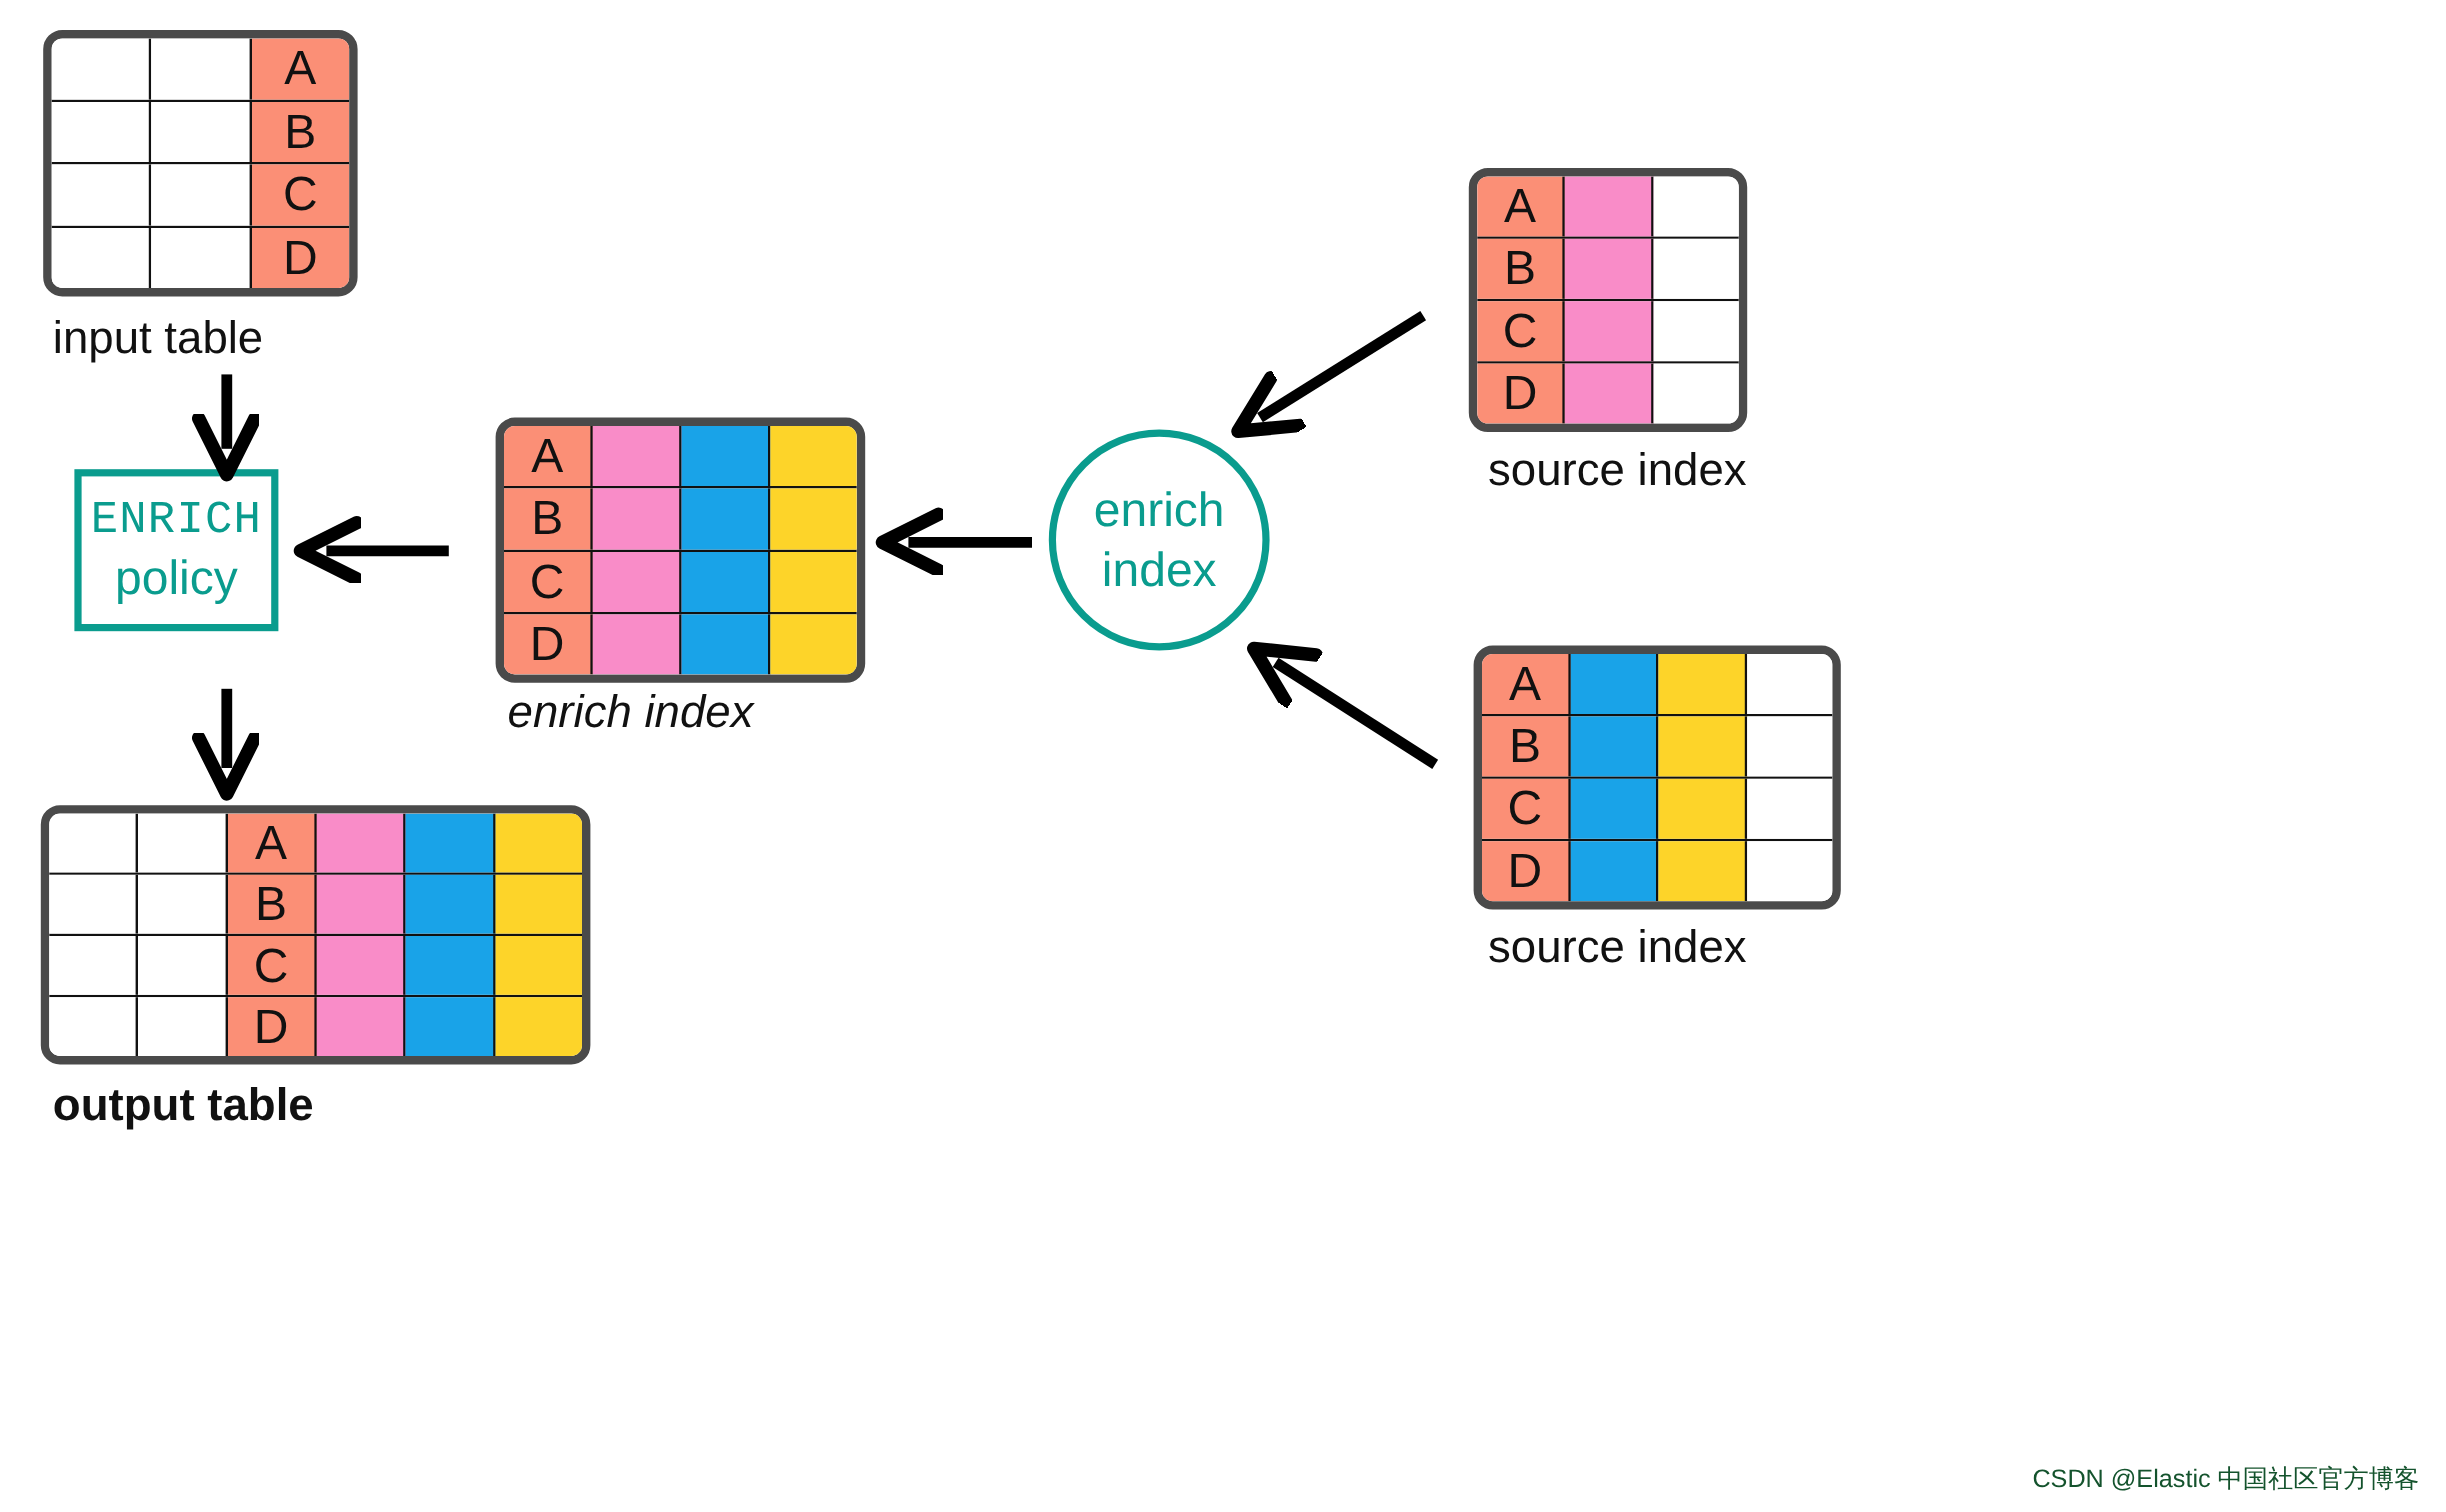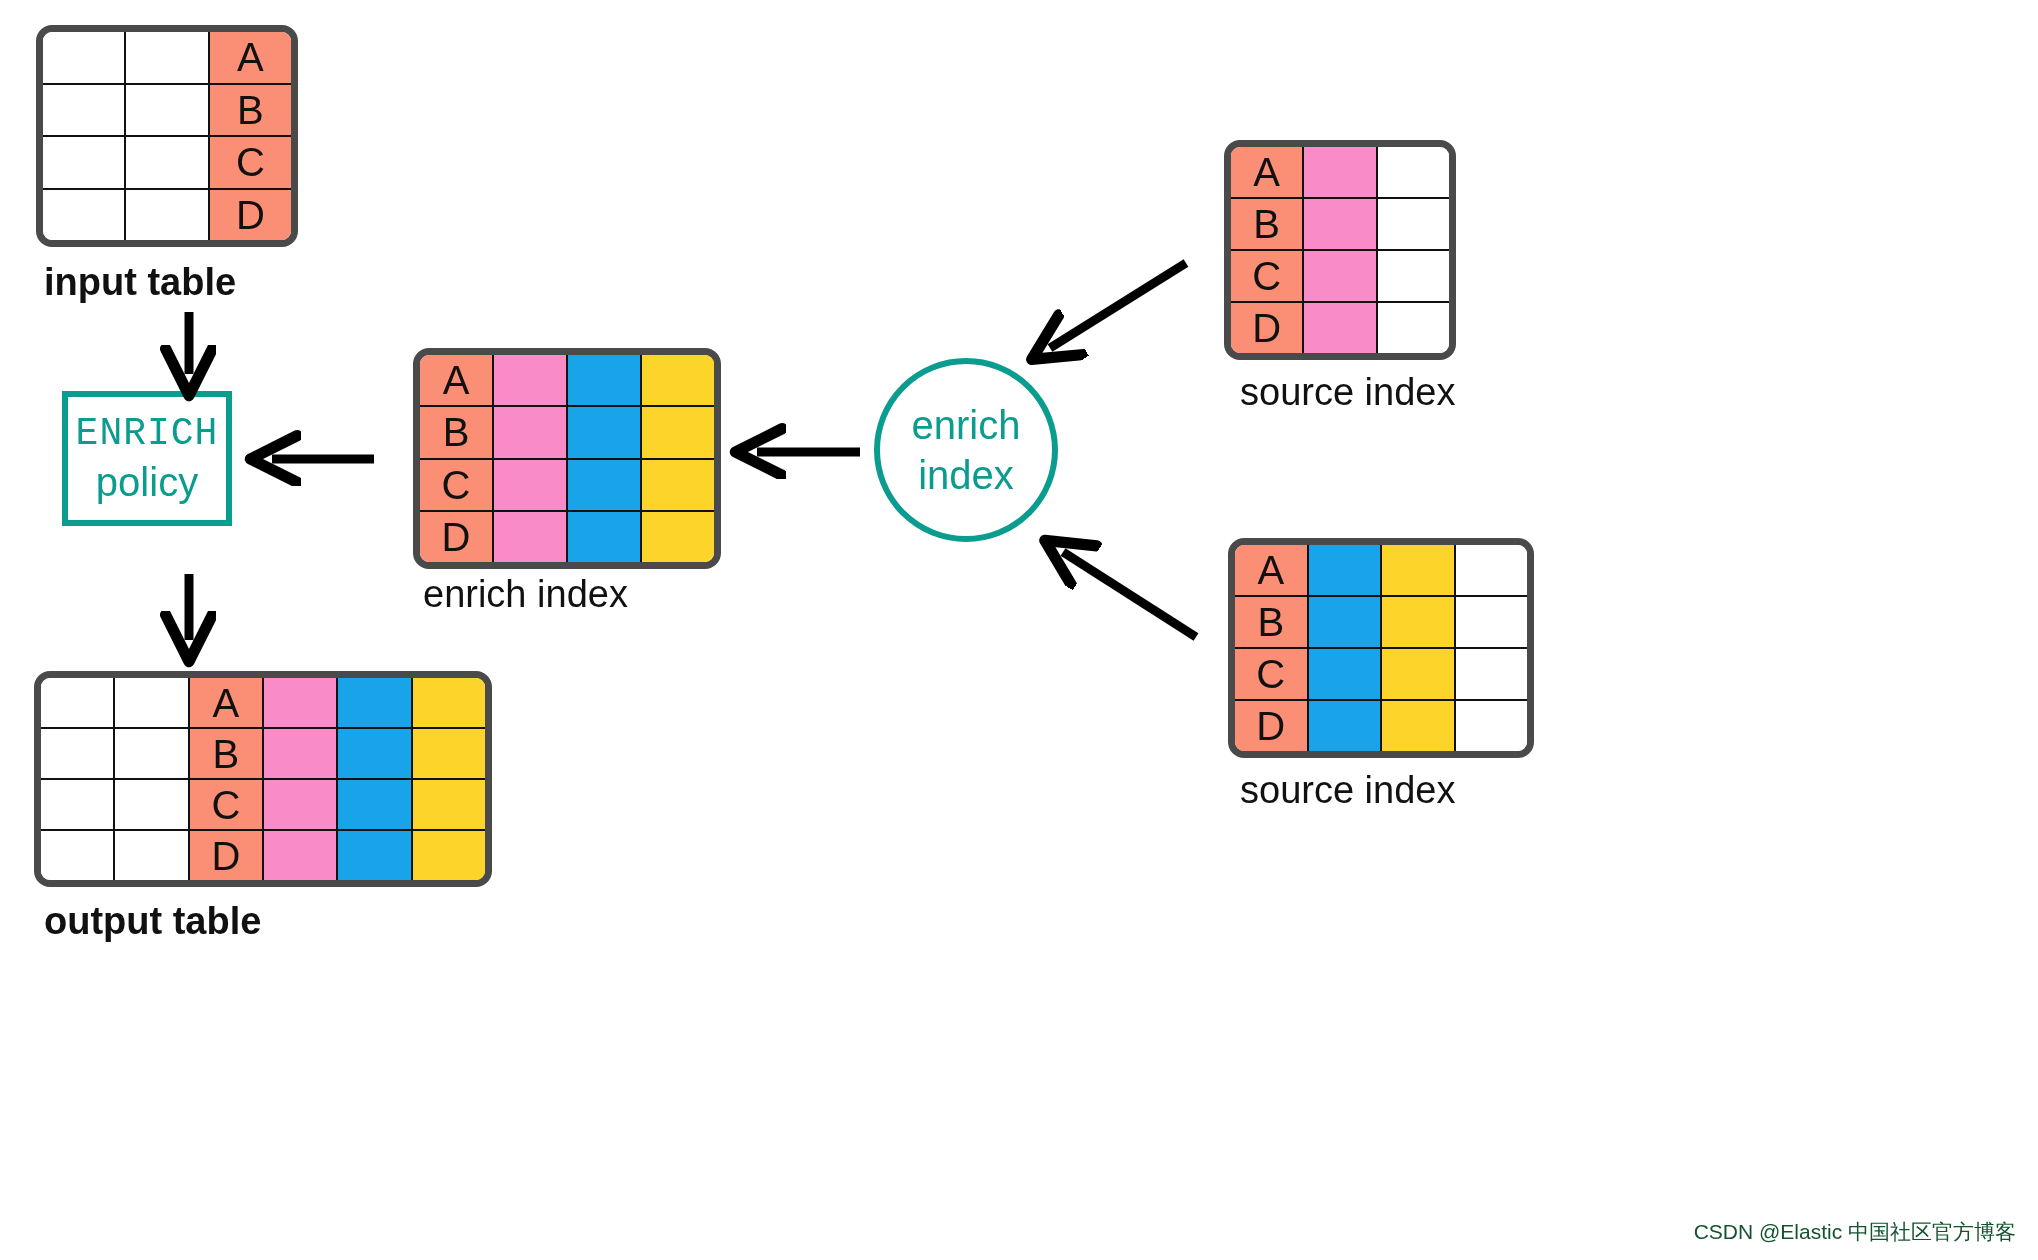--- a/index.html
+++ b/index.html
@@ -129,21 +129,21 @@
         <div class="tcell c-white"></div>
         <div class="tcell c-white"></div>
         <div class="tcell c-salmon">C</div>
       </div>
       <div class="trow">
         <div class="tcell c-white"></div>
         <div class="tcell c-white"></div>
         <div class="tcell c-salmon">D</div>
       </div>
     </div>
-  <div class="caption" style="left:44px;top:262px;font-weight:bold;">input table</div>
+  <div class="caption" style="left:44px;top:262px;">input table</div>
 
   <div class="enrich-box" id="enrich-command-box" style="left:62px;top:391px;width:170px;height:135px;">
     <div class="enrich-kw">ENRICH</div>
     <div class="enrich-sub">policy</div>
   </div>
 
   <div class="tbl" id="output-table" style="left:34px;top:671px;width:458px;height:216px;">
       <div class="trow">
         <div class="tcell c-white"></div>
         <div class="tcell c-white"></div>
@@ -198,21 +198,21 @@
         <div class="tcell c-blue"></div>
         <div class="tcell c-yellow"></div>
       </div>
       <div class="trow">
         <div class="tcell c-salmon">D</div>
         <div class="tcell c-pink"></div>
         <div class="tcell c-blue"></div>
         <div class="tcell c-yellow"></div>
       </div>
     </div>
-  <div class="caption" style="left:423px;top:574px;">enrich index</div>
+  <div class="caption" style="left:423px;top:574px;font-style:italic;">enrich index</div>
 
   <div class="policy-circle" id="enrich-policy" style="left:874px;top:358px;width:184px;height:184px;">
     <span>enrich</span>
     <span>index</span>
   </div>
 
   <div class="tbl" id="source-index-top" style="left:1224px;top:140px;width:232px;height:220px;">
       <div class="trow">
         <div class="tcell c-salmon">A</div>
         <div class="tcell c-pink"></div>

